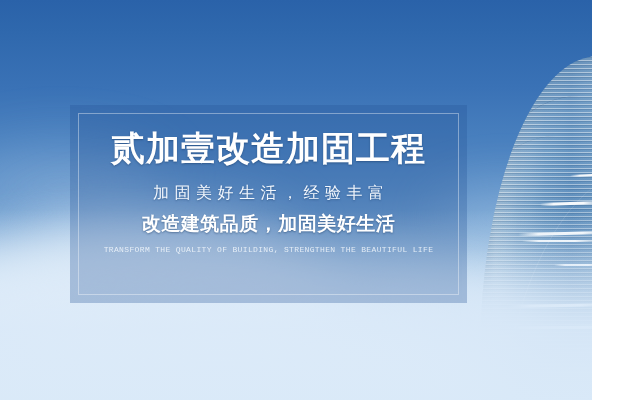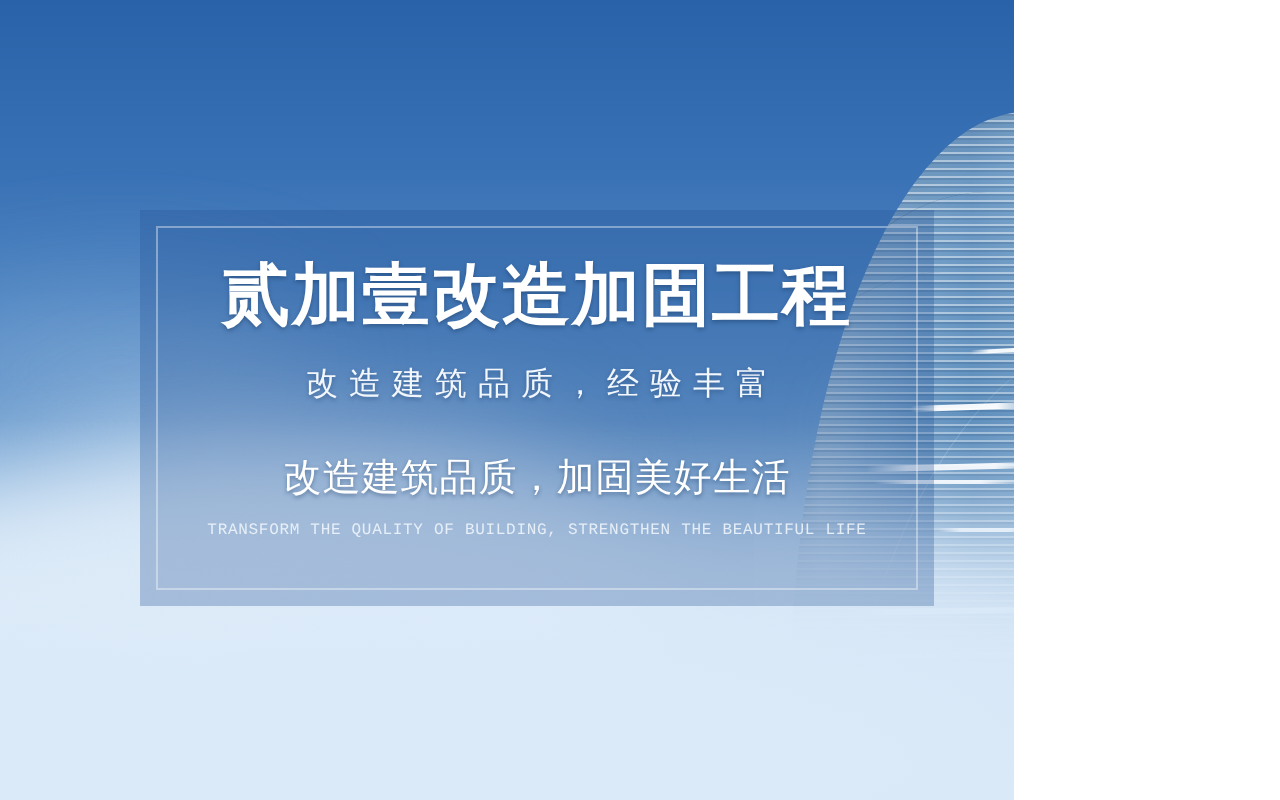--- a/index.html
+++ b/index.html
@@ -8,21 +8,21 @@
     padding: 0;
     background: #ffffff;
   }
   body {
     font-family: "Liberation Sans", "DejaVu Sans", sans-serif;
   }
 
   
   #banner {
     position: relative;
-    width: 507px;
+    width: 592px;
     height: 400px;
     overflow: hidden;
     background: #ec4899;
   }
 
   
   .sky {
     position: absolute;
     inset: 0;
     background:
@@ -244,24 +244,24 @@
     font-size: 16px;
     font-weight: normal;
     letter-spacing: 5.5px;
     line-height: 1;
     white-space: nowrap;
     text-indent: 5.5px;
     text-shadow: 0 1px 2px rgba(20,50,92,0.40);
   }
 
   .sub-two {
-    margin-top: 29px;
+    margin-top: 13px;
     color: #ffffff;
     font-size: 19px;
-    font-weight: normal;
+    font-weight: bold;
     letter-spacing: 0.5px;
     line-height: 1;
     white-space: nowrap;
     text-shadow: 0 1px 2px rgba(20,50,92,0.45);
   }
 
   .sub-en {
     margin-top: 13px;
     color: rgba(240,246,252,0.88);
     font-size: 8px;
@@ -305,19 +305,19 @@
   <div class="cloud cloud-a"></div>
   <div class="cloud cloud-b"></div>
   <div class="cloud cloud-d"></div>
   <div class="cloud cloud-c"></div>
   <div class="haze"></div>
 
   <div class="panel">
     <div class="panel-inner-border"></div>
     <div class="panel-content">
       <div class="headline">贰加壹改造加固工程</div>
-      <div class="sub-one">改造建筑品质，经验丰富</div>
+      <div class="sub-one">加固美好生活，经验丰富</div>
       <div class="sub-two">改造建筑品质，加固美好生活</div>
       <div class="sub-en">TRANSFORM THE QUALITY OF BUILDING, STRENGTHEN THE BEAUTIFUL LIFE</div>
     </div>
   </div>
 
 </div>
 
 </body></html>

